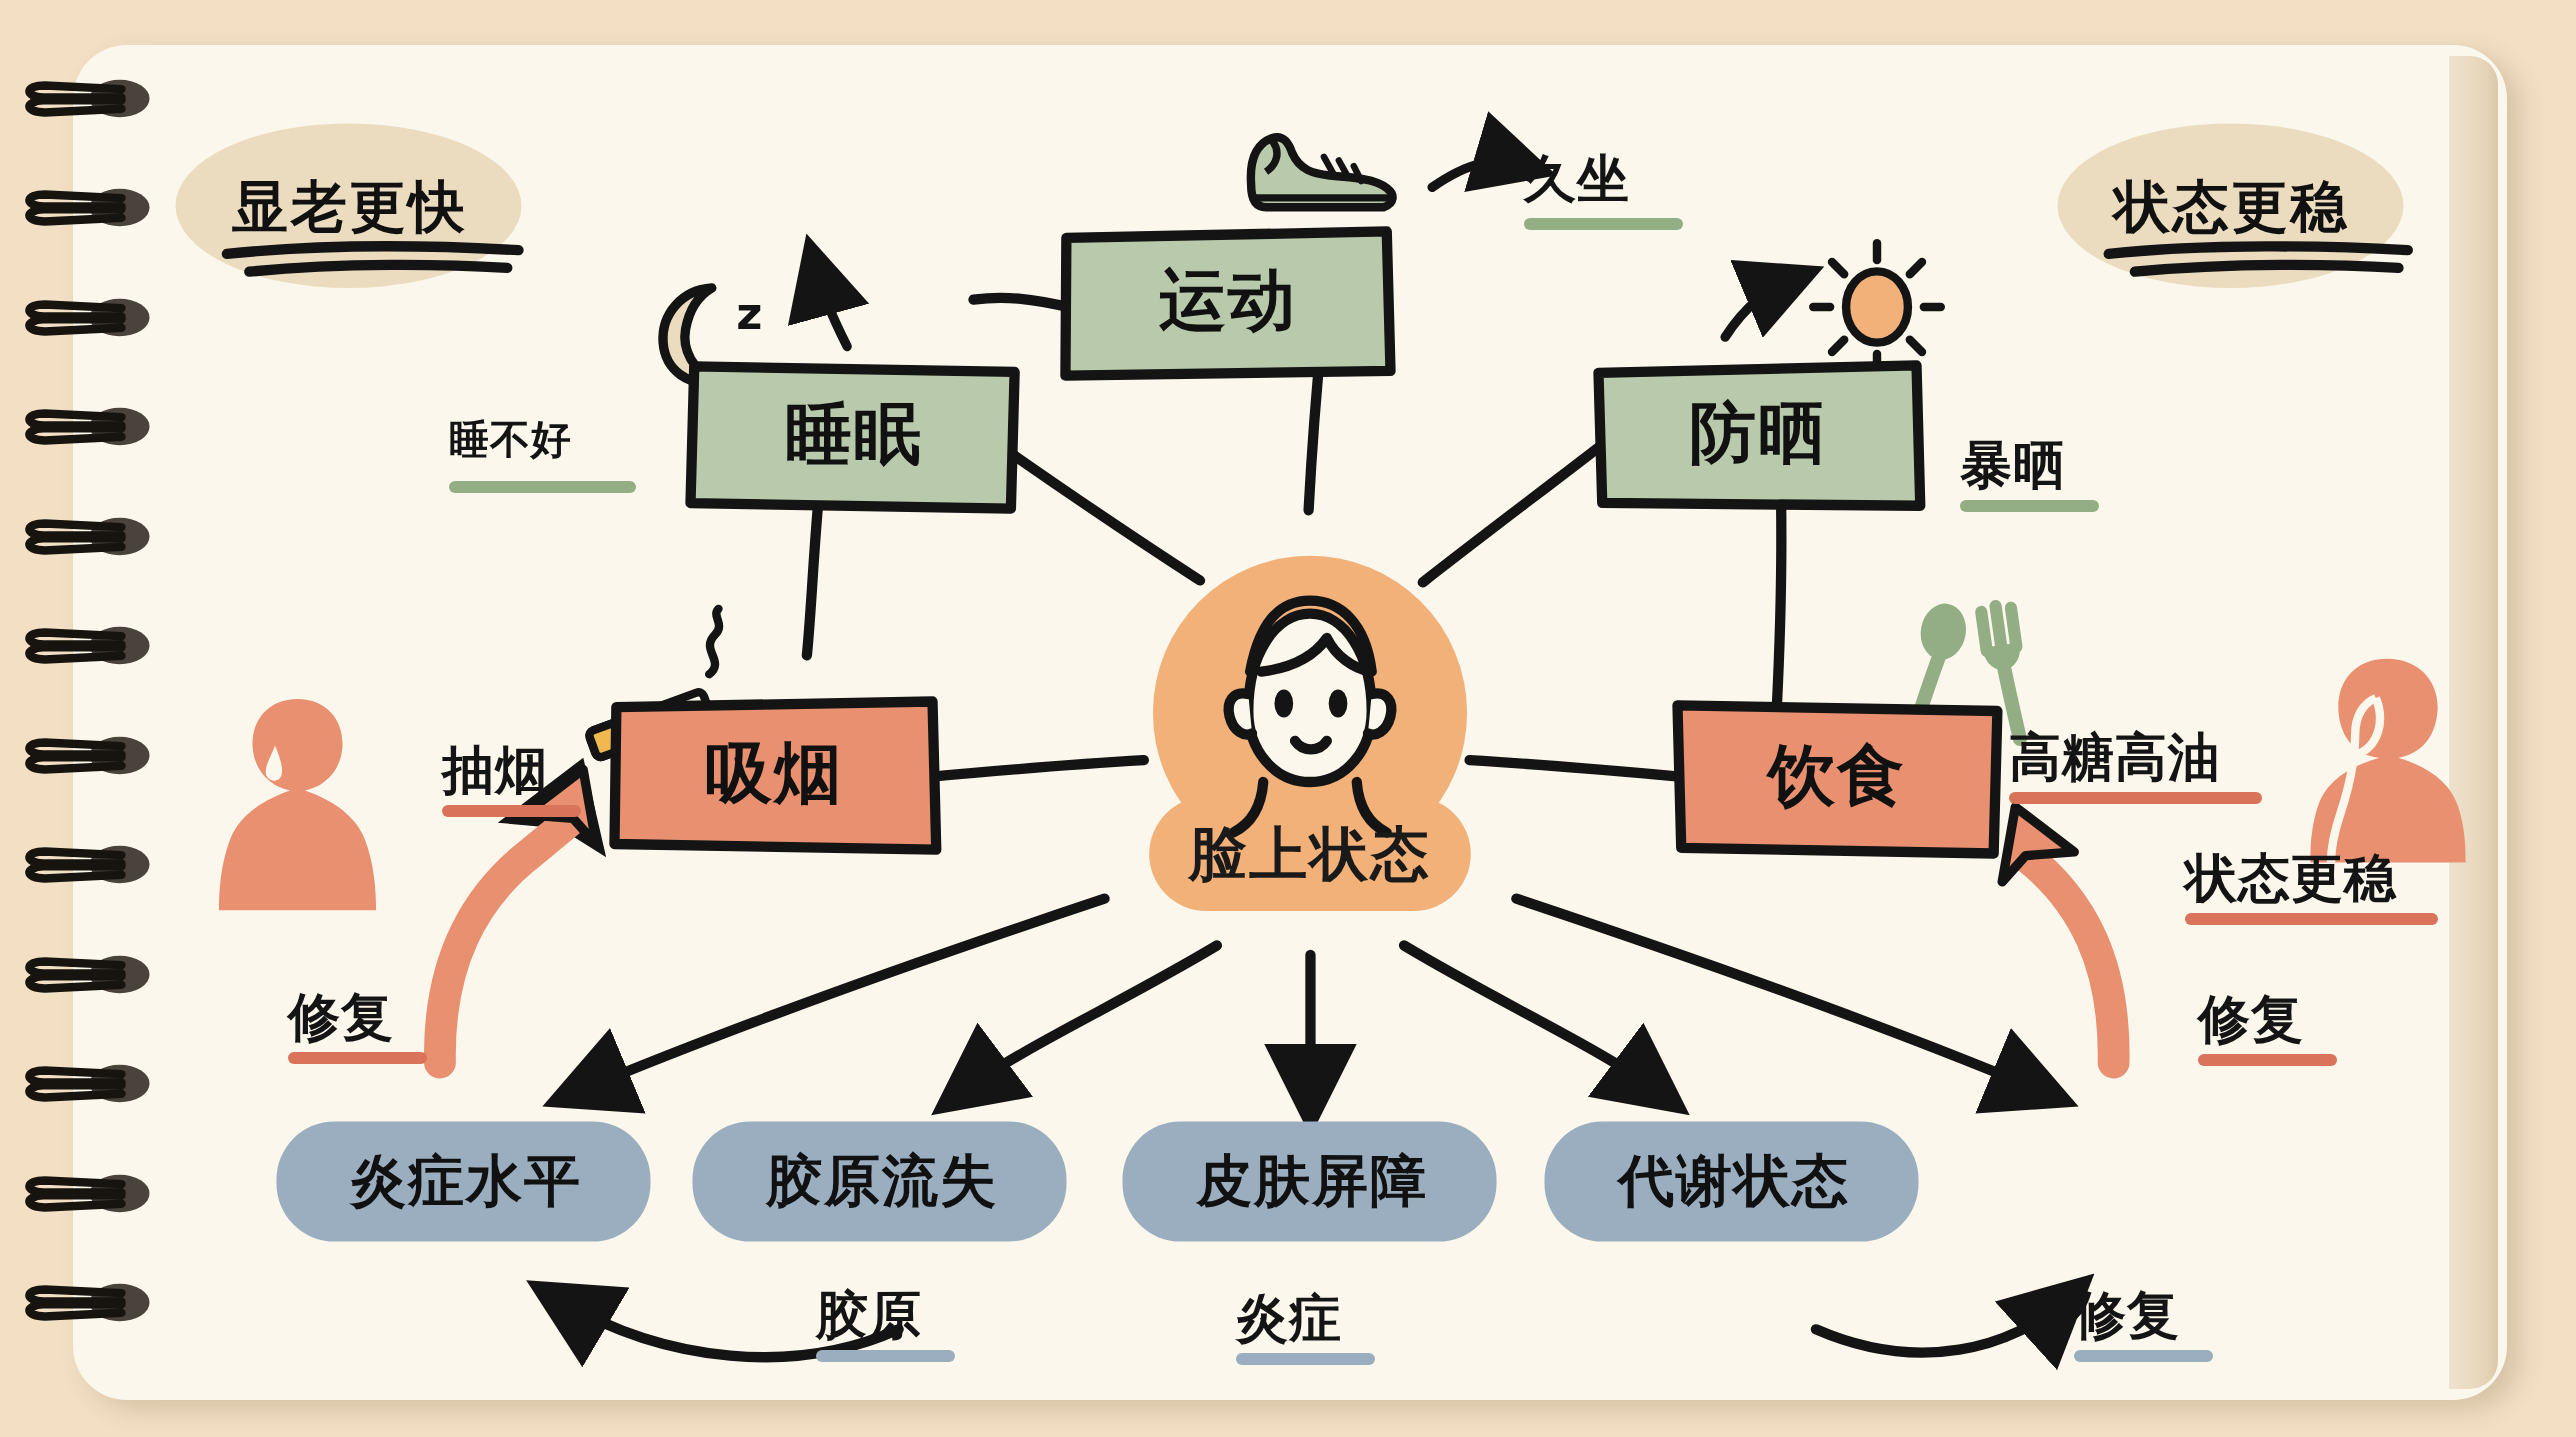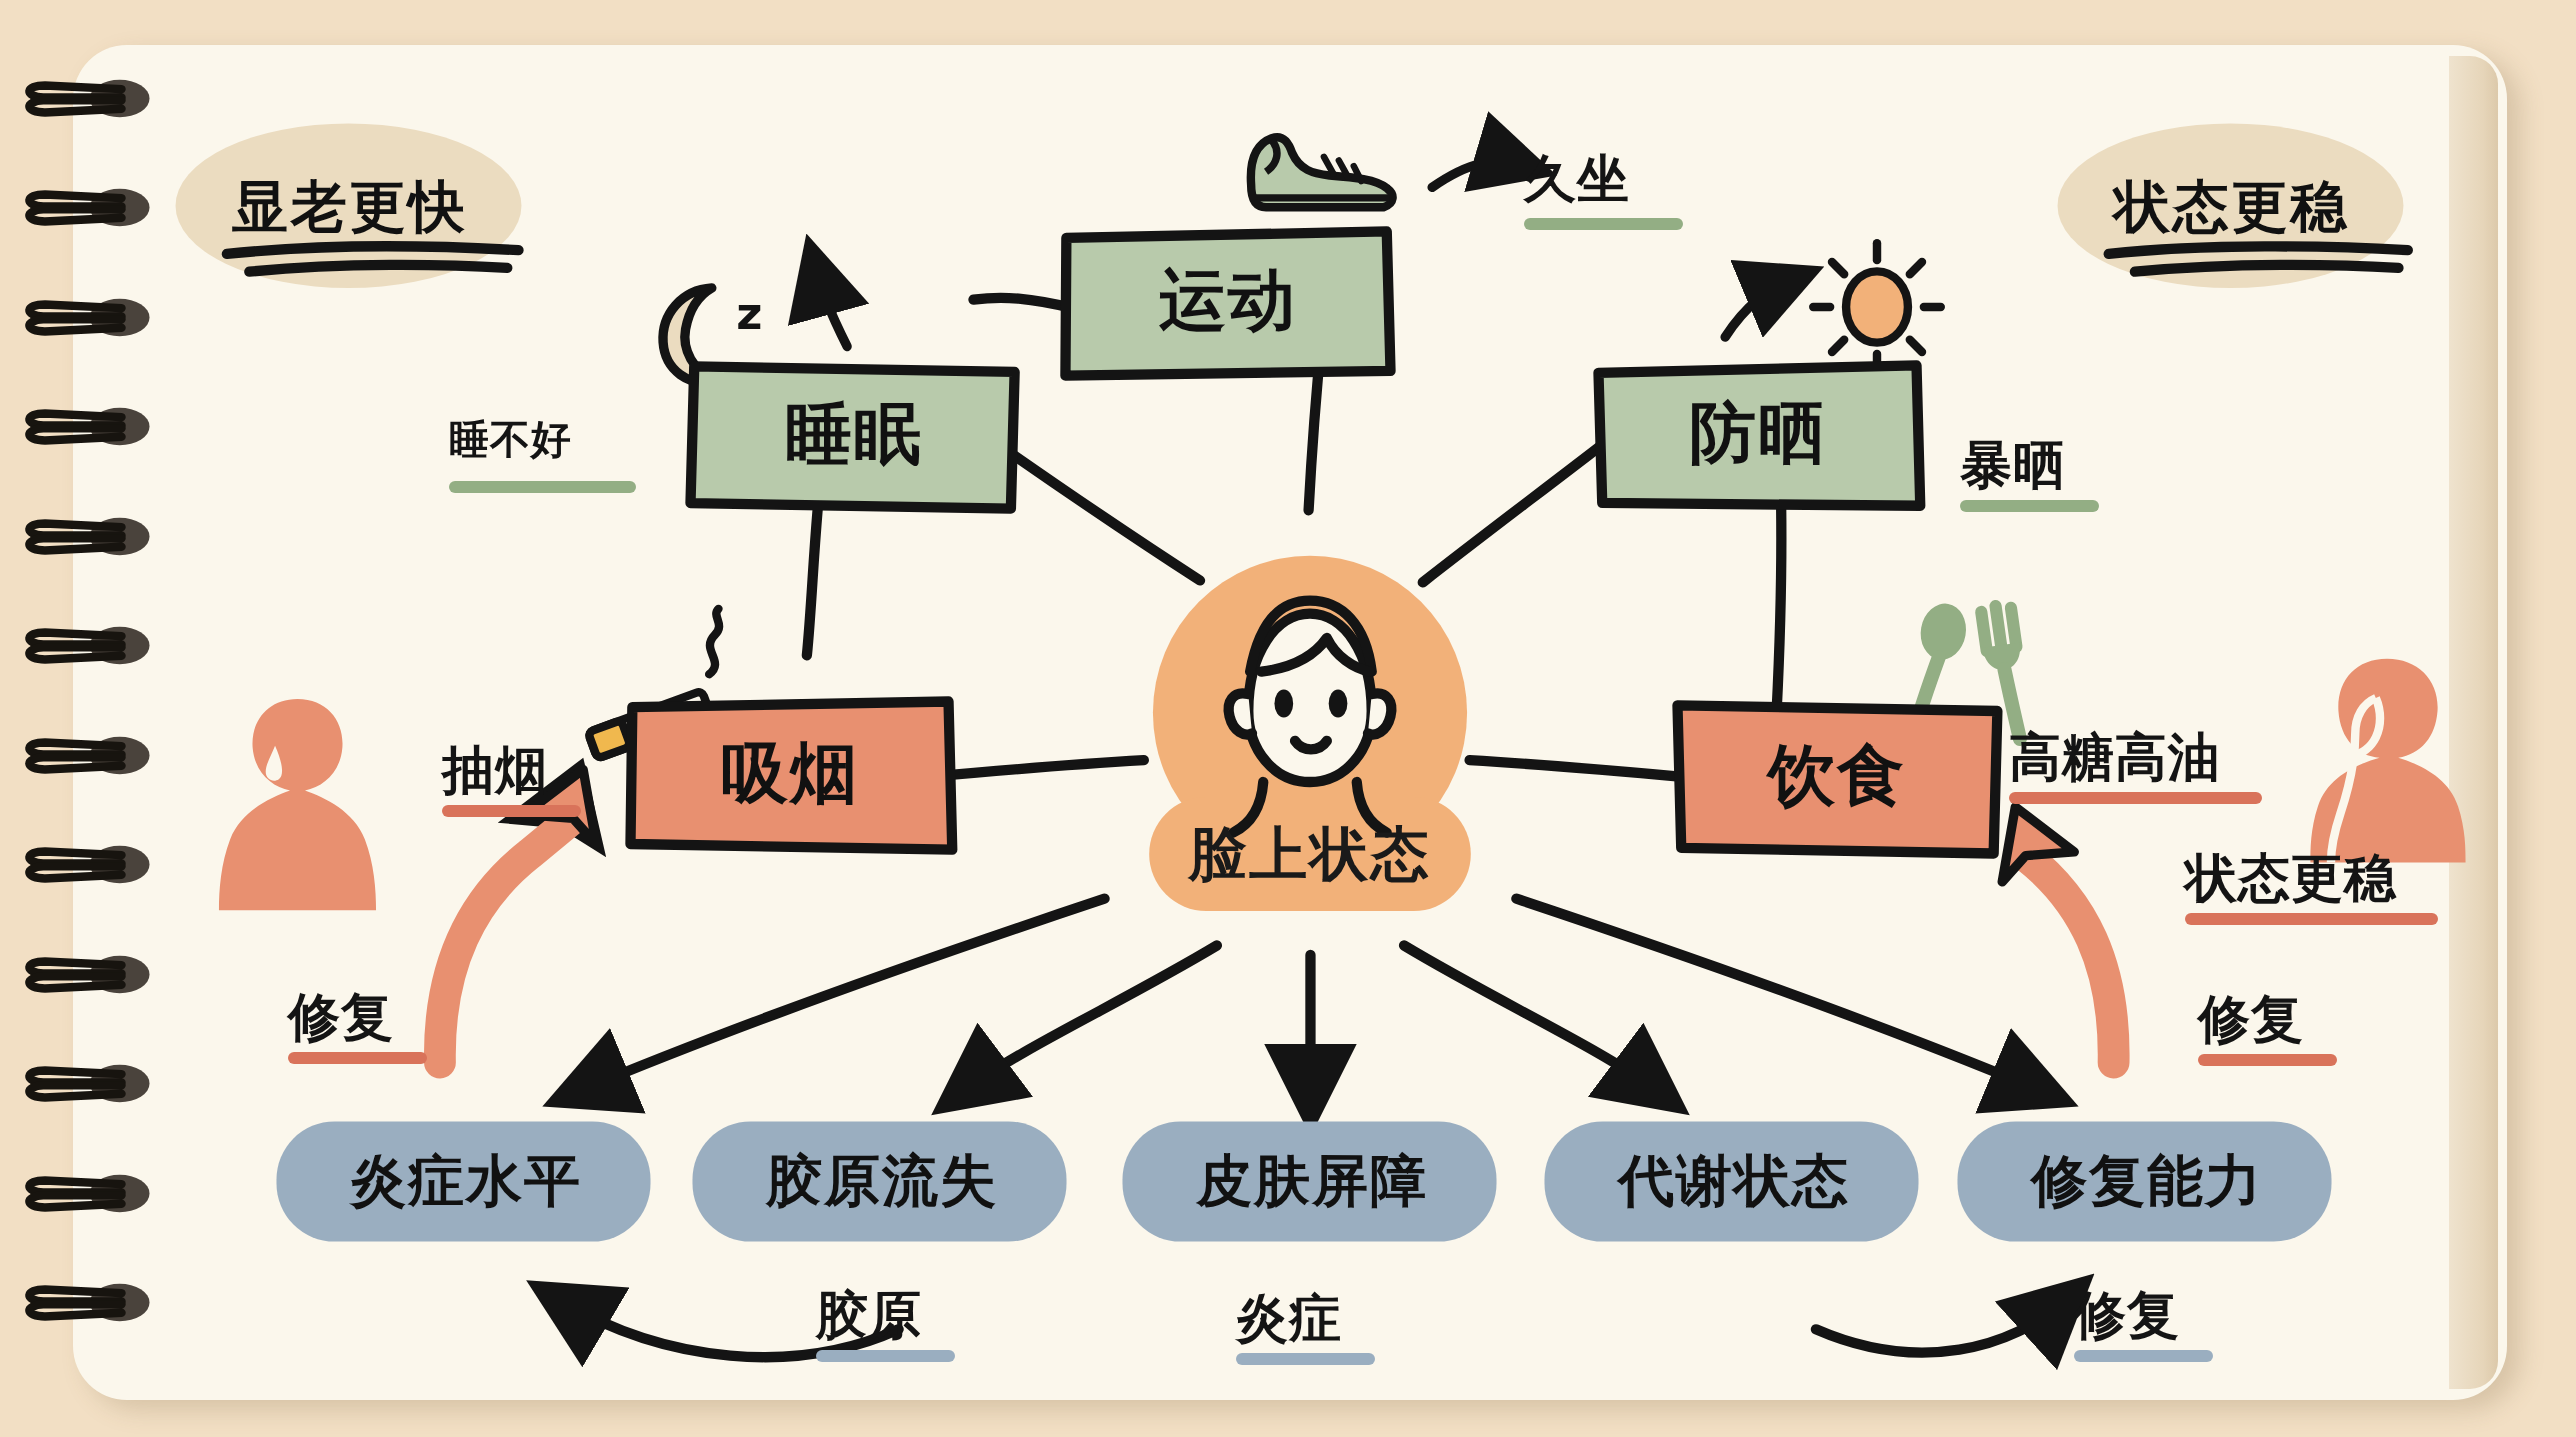--- a/index.html
+++ b/index.html
@@ -345,21 +345,21 @@
     <span class="txt">睡眠</span>
   </div>
 
   <div class="node box-green" style="left:1612px;top:373px;width:292px;height:120px;">
     <svg class="sketchbg" width="333" height="161" viewBox="0 0 356 172" preserveAspectRatio="none">
       <path d="M8 18 L348 10 L352 160 L12 157 Z" fill="#B8CAAB" stroke="#141414" stroke-width="11" stroke-linejoin="round"></path>
     </svg>
     <span class="txt">防晒</span>
   </div>
 
-  <div class="node box-red" style="left:644px;top:711px;width:292px;height:124px;">
+  <div class="node box-red" style="left:628px;top:711px;width:292px;height:124px;">
     <svg class="sketchbg" width="333" height="165" viewBox="0 0 356 176" preserveAspectRatio="none">
       <path d="M10 14 L348 8 L352 166 L8 160 Z" fill="#E89070" stroke="#141414" stroke-width="11" stroke-linejoin="round"></path>
     </svg>
     <span class="txt">吸烟</span>
   </div>
 
   <div class="node box-red" style="left:1691px;top:713px;width:292px;height:124px;">
     <svg class="sketchbg" width="333" height="165" viewBox="0 0 356 176" preserveAspectRatio="none">
       <path d="M8 10 L350 16 L346 168 L12 162 Z" fill="#E89070" stroke="#141414" stroke-width="11" stroke-linejoin="round"></path>
     </svg>
@@ -409,26 +409,20 @@
     <span class="txt">皮肤屏障</span>
   </div>
 
   <div class="node pill-blue" style="left:1558px;top:1129px;width:352px;height:105px;">
     <svg class="sketchbg" width="389" height="139" viewBox="0 0 416 148" preserveAspectRatio="none">
       <rect x="8" y="10" width="400" height="128" rx="62" fill="#9AAEC0"></rect>
     </svg>
     <span class="txt">代谢状态</span>
   </div>
 
-  <div class="node pill-blue" style="left:1971px;top:1129px;width:352px;height:105px;">
-    <svg class="sketchbg" width="389" height="139" viewBox="0 0 416 148" preserveAspectRatio="none">
-      <rect x="8" y="10" width="400" height="128" rx="62" fill="#9AAEC0"></rect>
-    </svg>
-    <span class="txt">修复能力</span>
-  </div>
 
   <div class="ann" style="left:1524px;top:133px;font-size:52px;margin-top:12px;">
     <span>久坐</span>
     <i class="u" style="top:73px;width:159px;background:#93AE84;"></i>
   </div>
 
   <div class="ann" style="left:449px;top:412px;font-size:40px;">
     <span>睡不好</span>
     <i class="u" style="top:69px;width:187px;background:#93AE84;"></i>
   </div>

